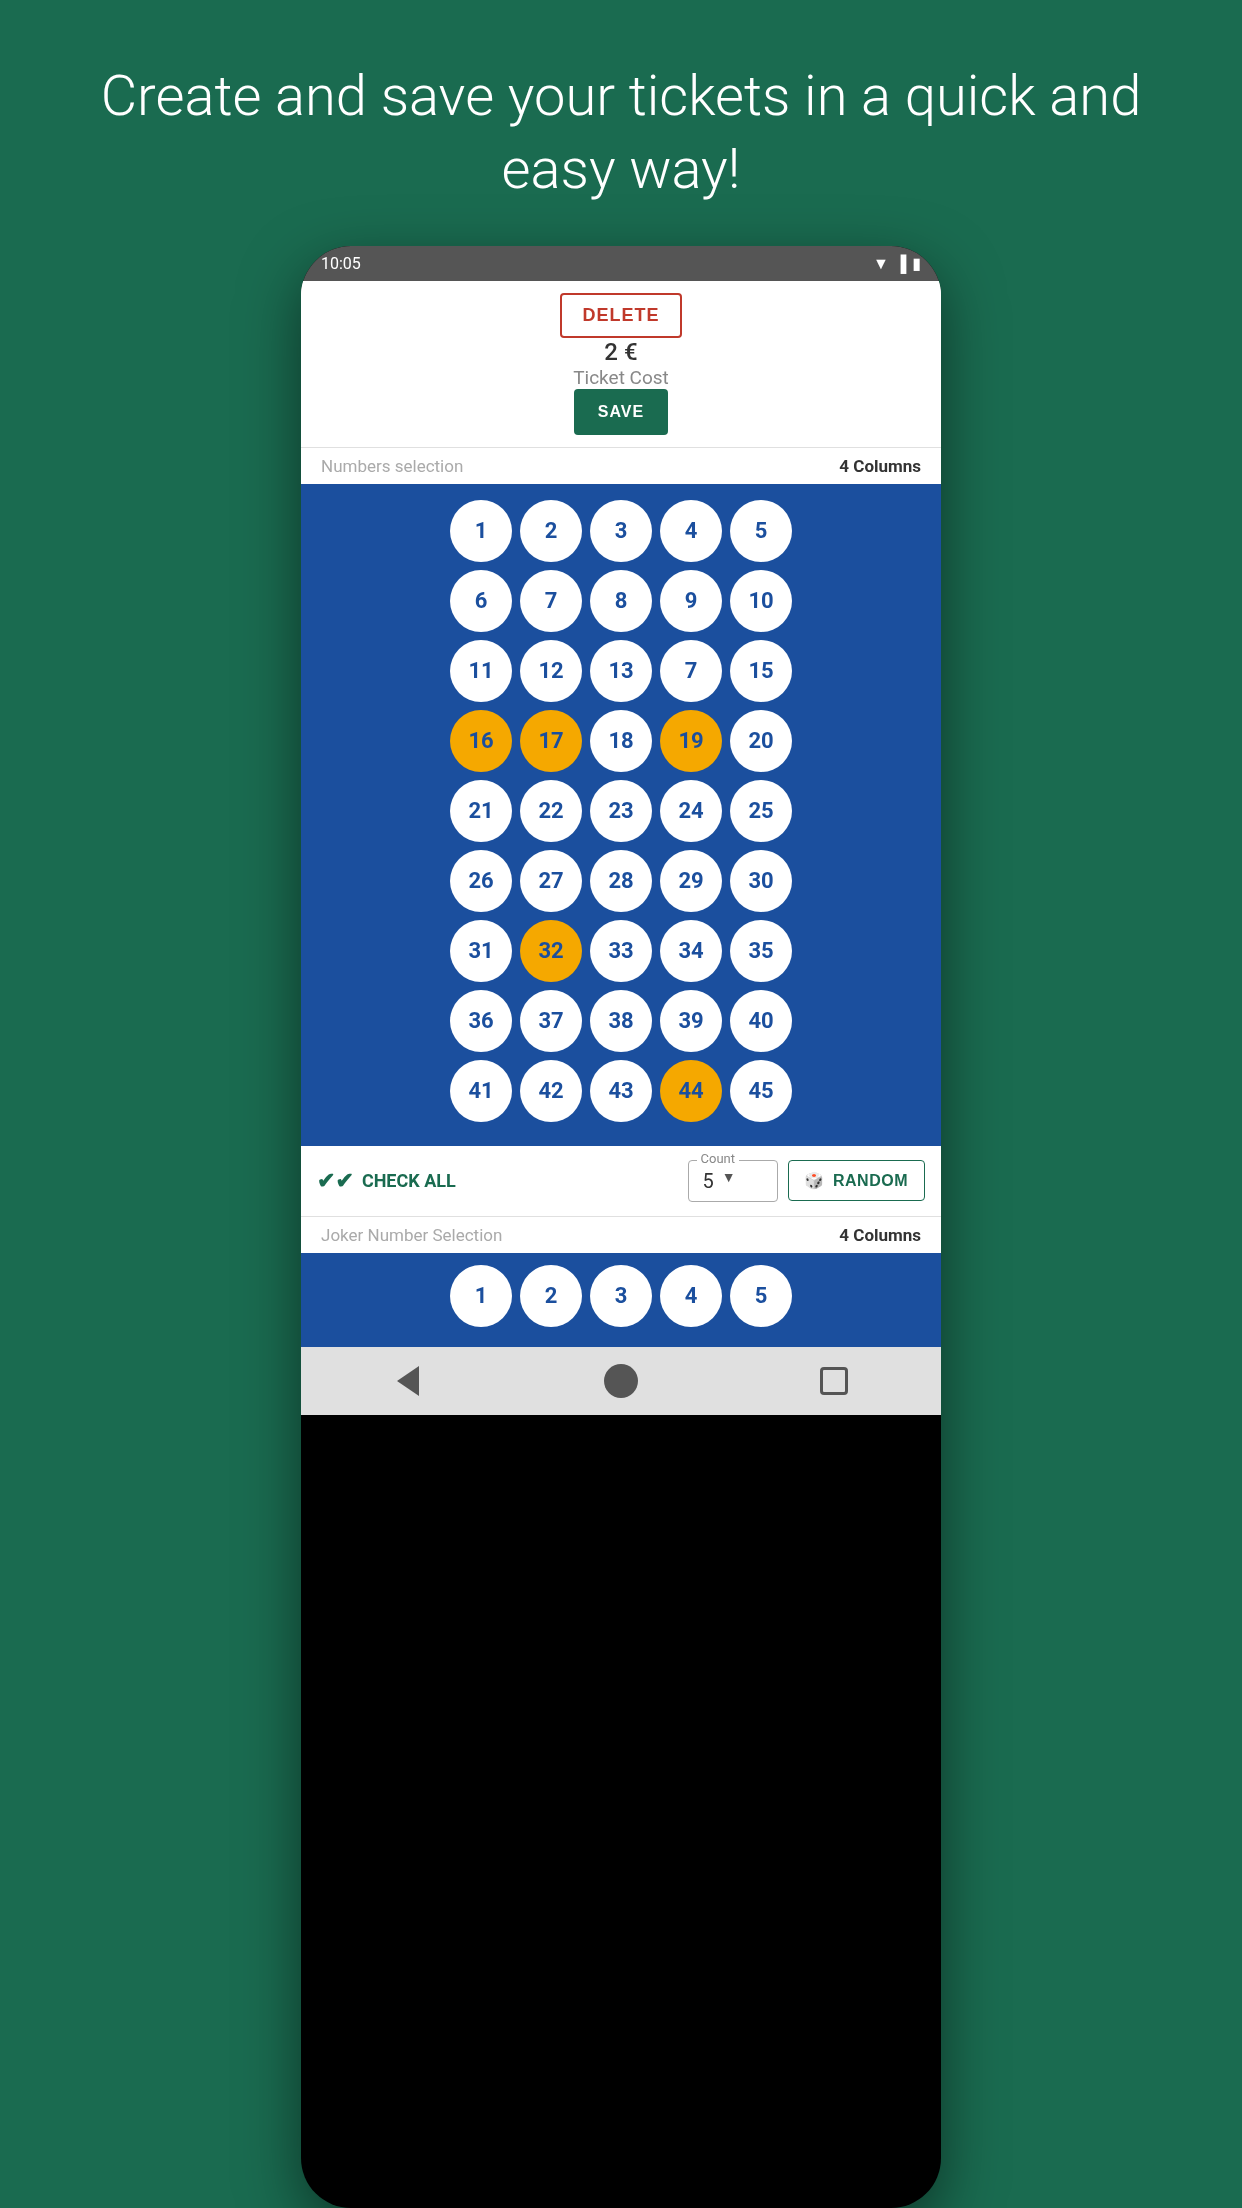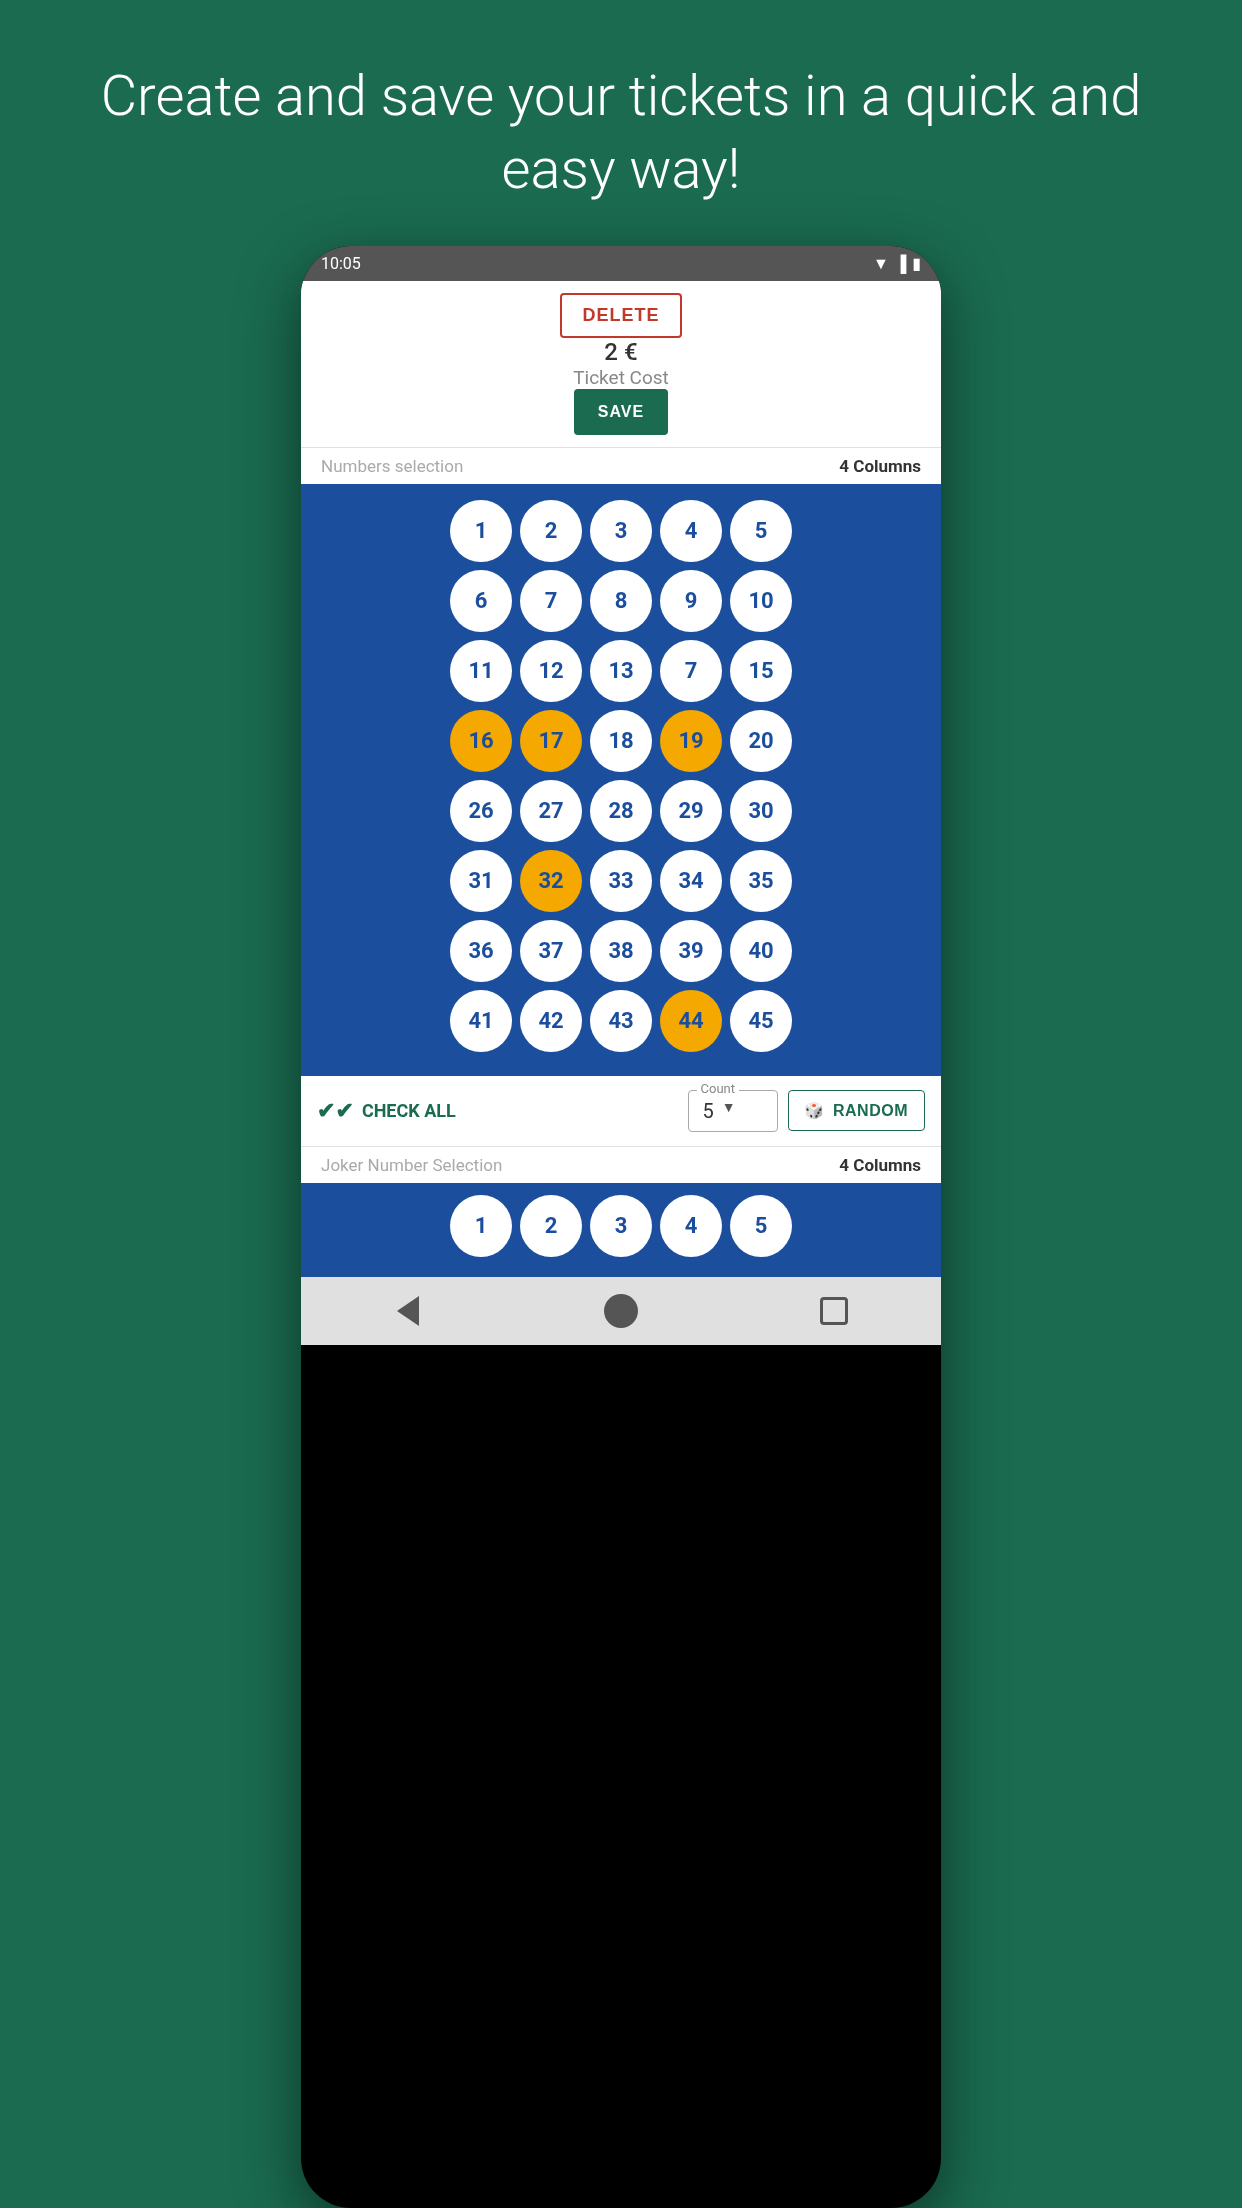--- a/index.html
+++ b/index.html
@@ -327,20 +327,27 @@
           <div class="number-ball">13</div>
           <div class="number-ball">7</div>
           <div class="number-ball">15</div>
         </div>
         <div class="number-row">
           <div class="number-ball selected">16</div>
           <div class="number-ball selected">17</div>
           <div class="number-ball">18</div>
           <div class="number-ball selected">19</div>
           <div class="number-ball">20</div>
+        </div>
+        <div class="number-row">
+          <div class="number-ball">21</div>
+          <div class="number-ball">22</div>
+          <div class="number-ball">23</div>
+          <div class="number-ball">24</div>
+          <div class="number-ball">25</div>
         </div>
         <div class="number-row">
           <div class="number-ball">26</div>
           <div class="number-ball">27</div>
           <div class="number-ball">28</div>
           <div class="number-ball">29</div>
           <div class="number-ball">30</div>
         </div>
         <div class="number-row">
           <div class="number-ball">31</div>

